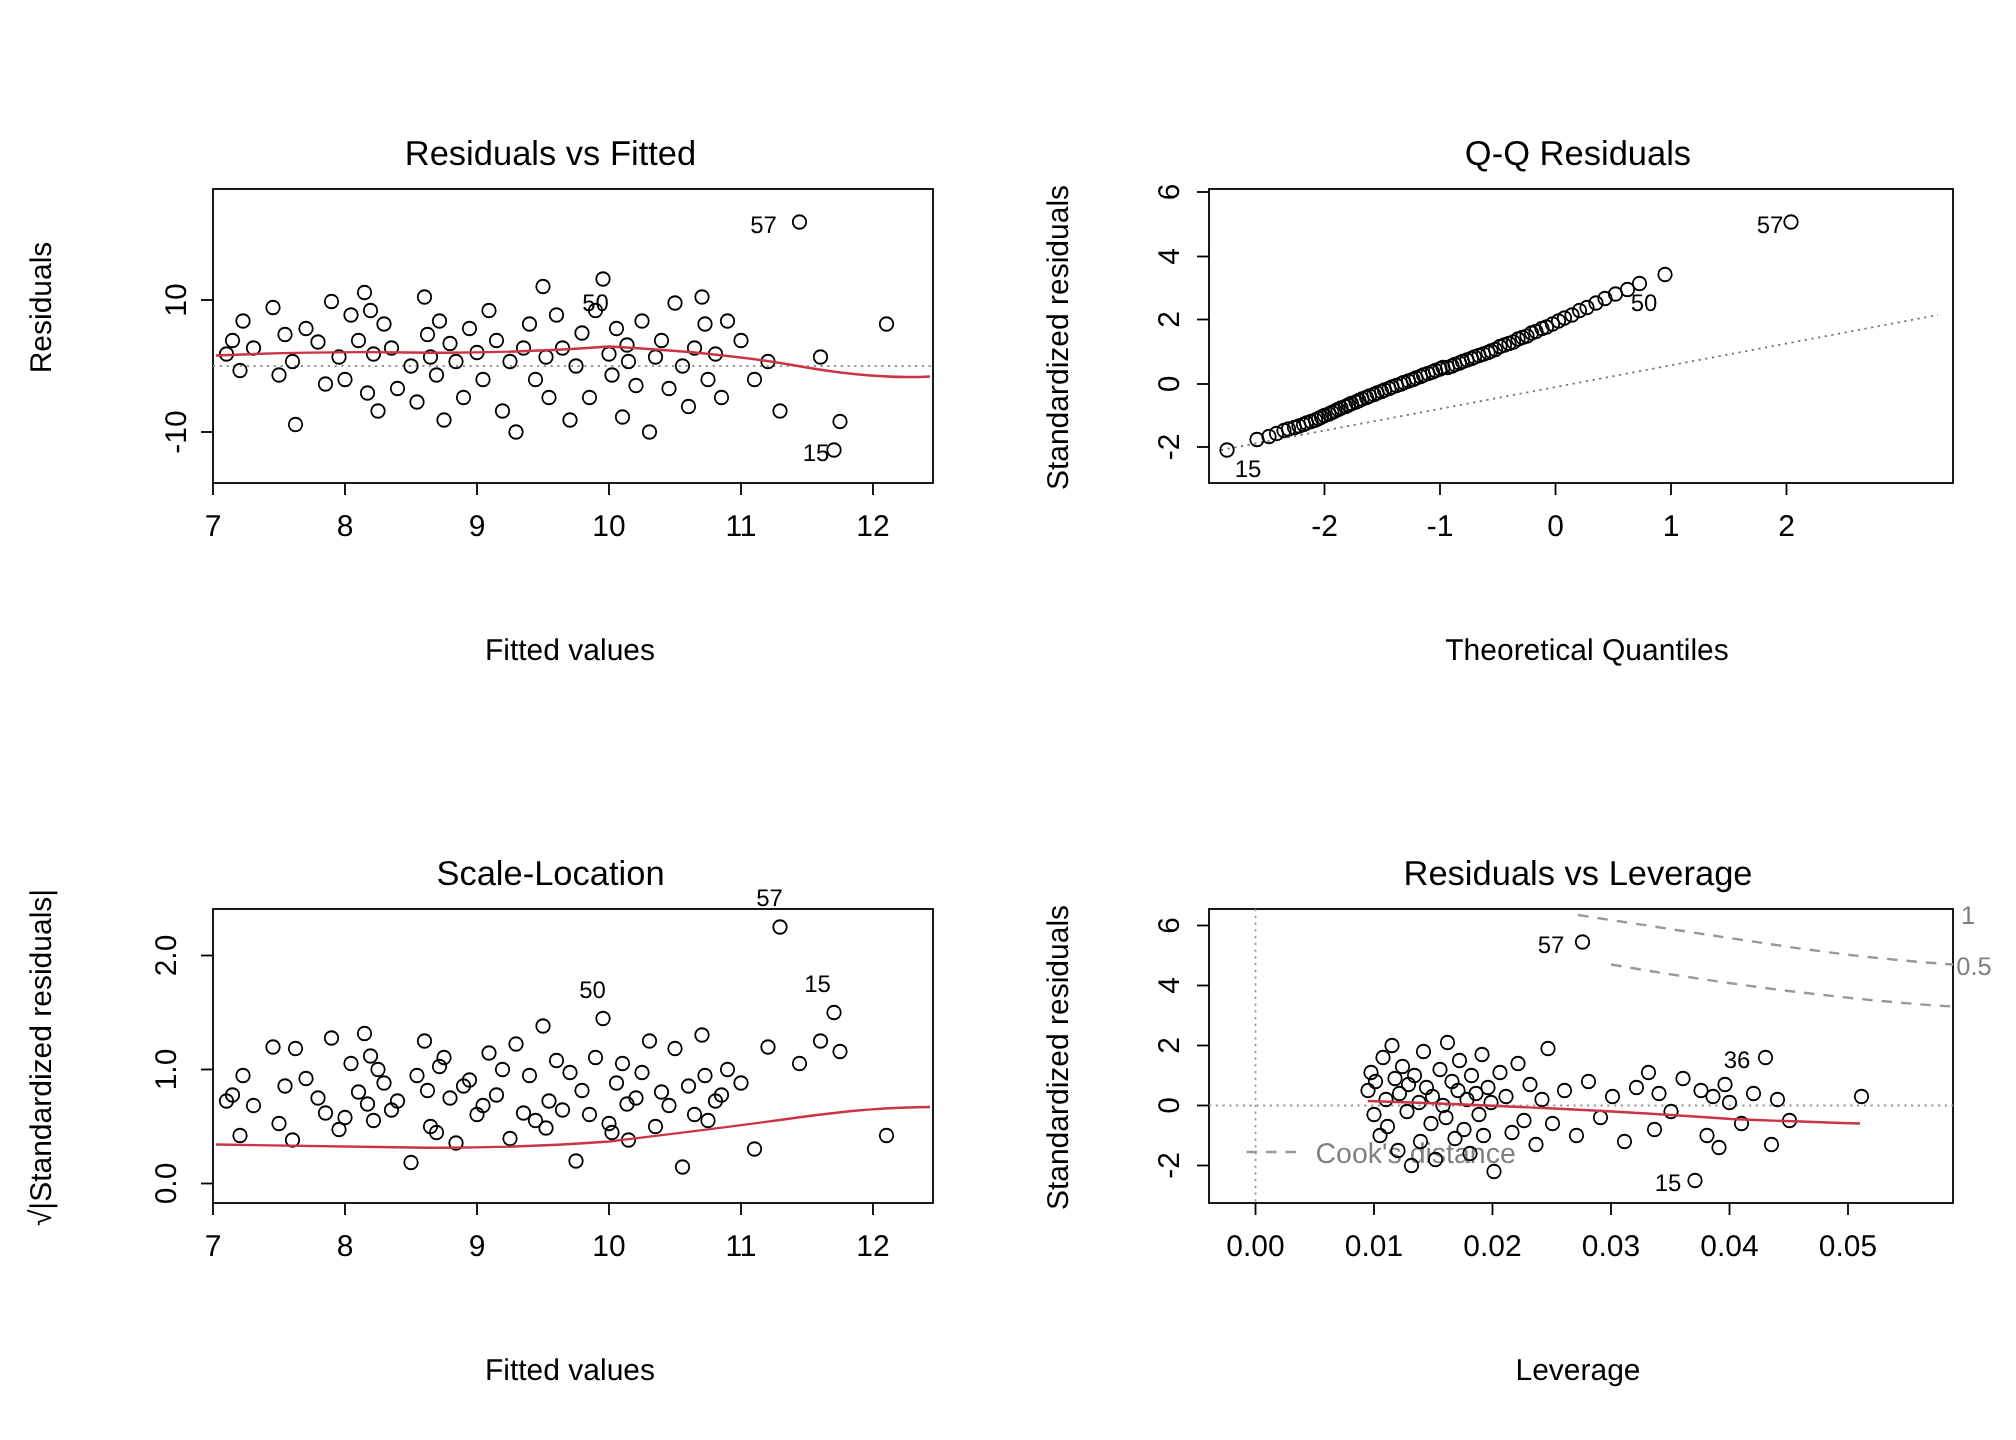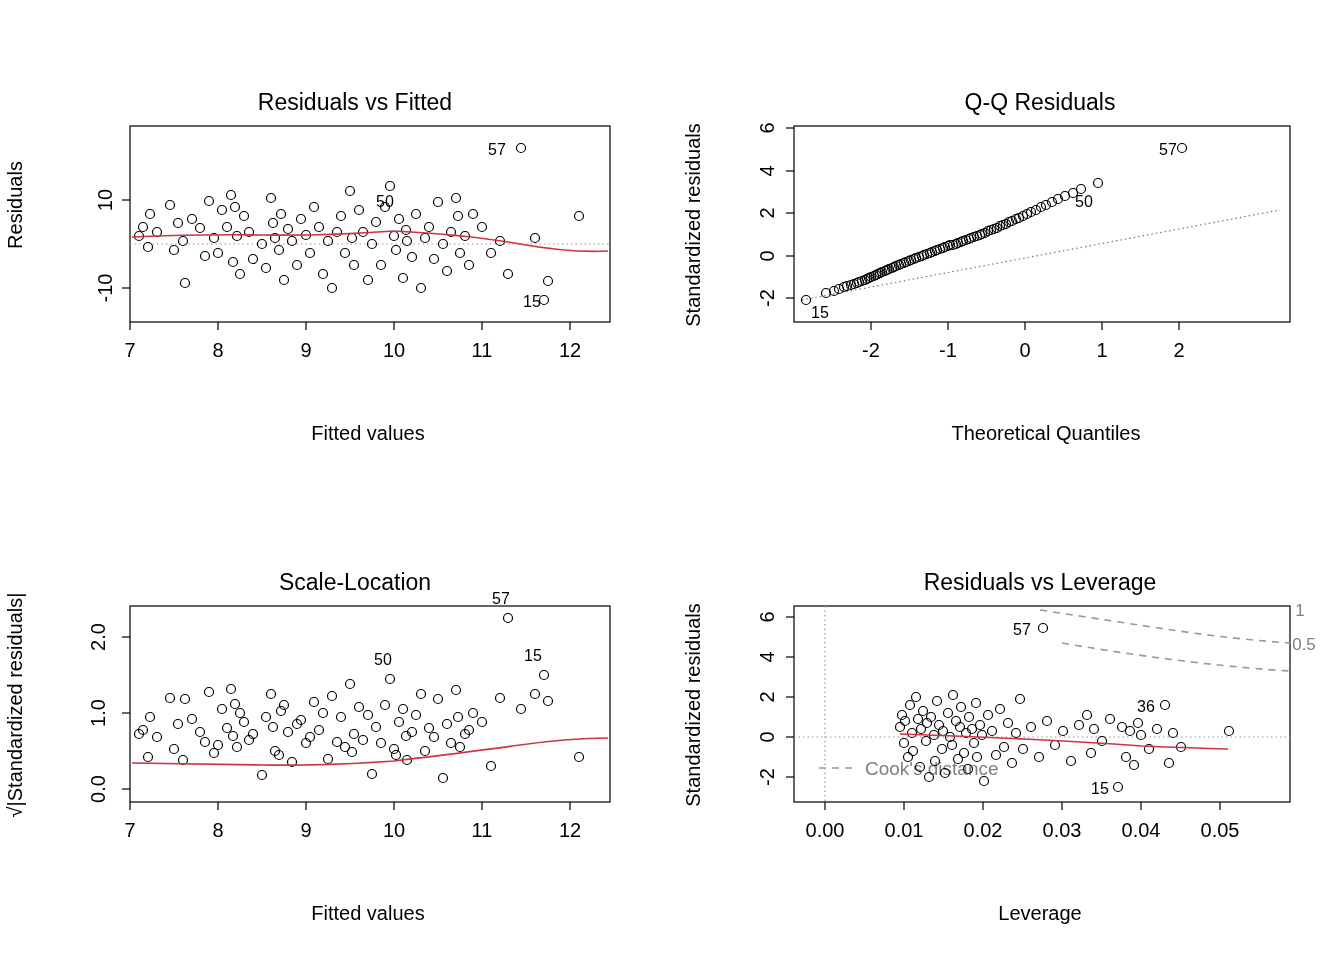--- a/index.html
+++ b/index.html
@@ -13,20 +13,21 @@
     font-family: "Liberation Sans", sans-serif;
     color: #000000;
     overflow: hidden;
   }
   .grid {
     display: grid;
     grid-template-columns: 672px 672px;
     grid-template-rows: 480px 480px;
     width: 1248px;
     height: 960px;
+    margin-left: 12px;
   }
   .panel {
     position: relative;
     width: 672px;
     height: 480px;
   }
   .panel svg {
     display: block;
   }
   .plot-title {

